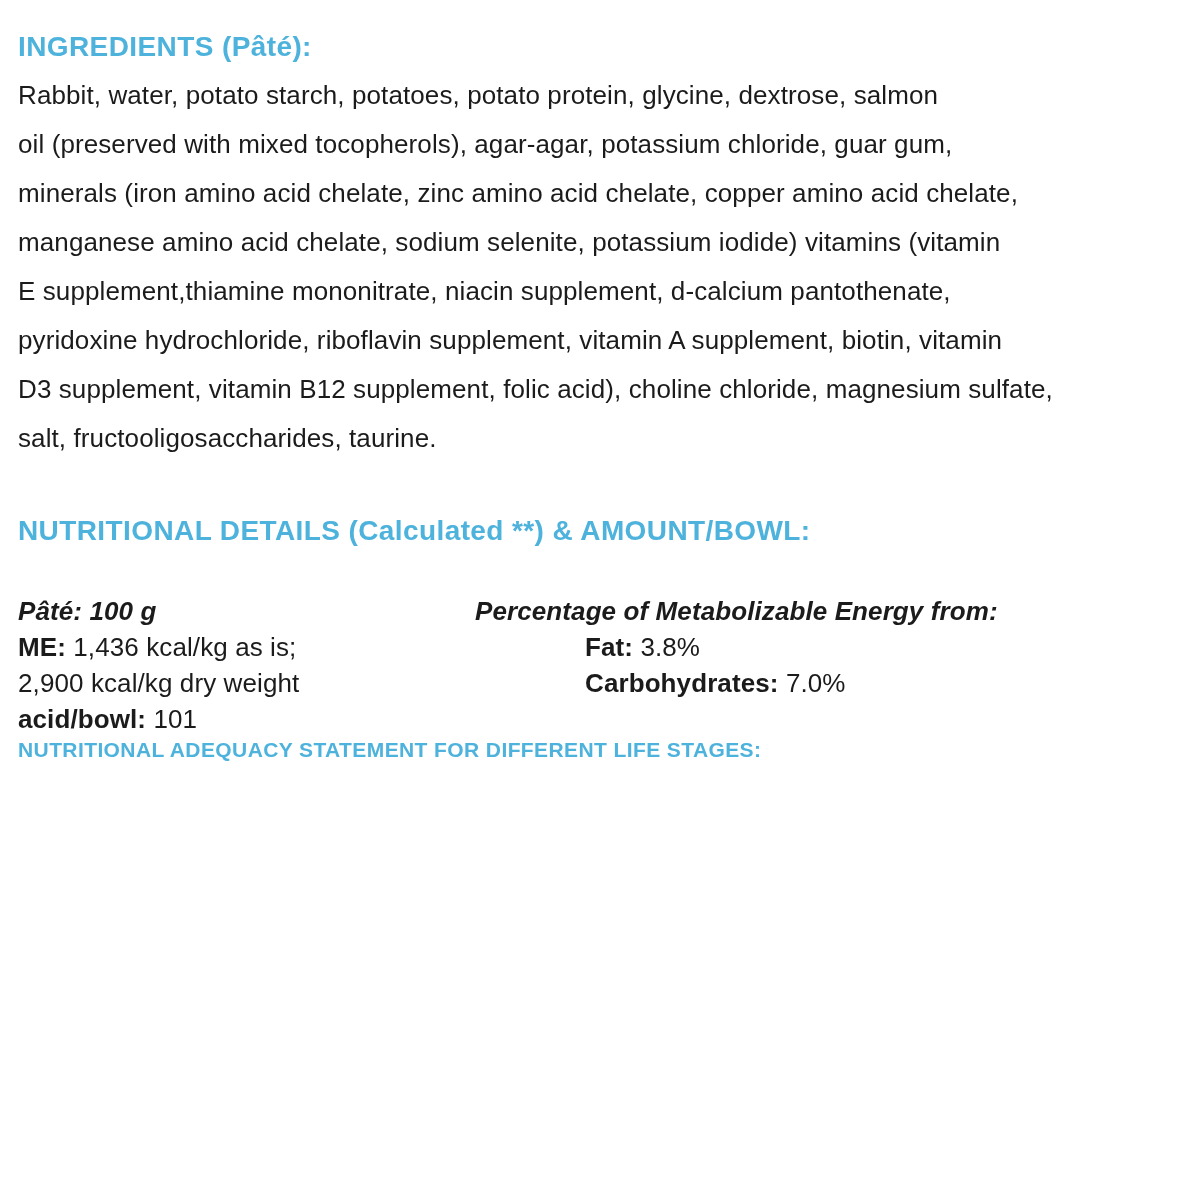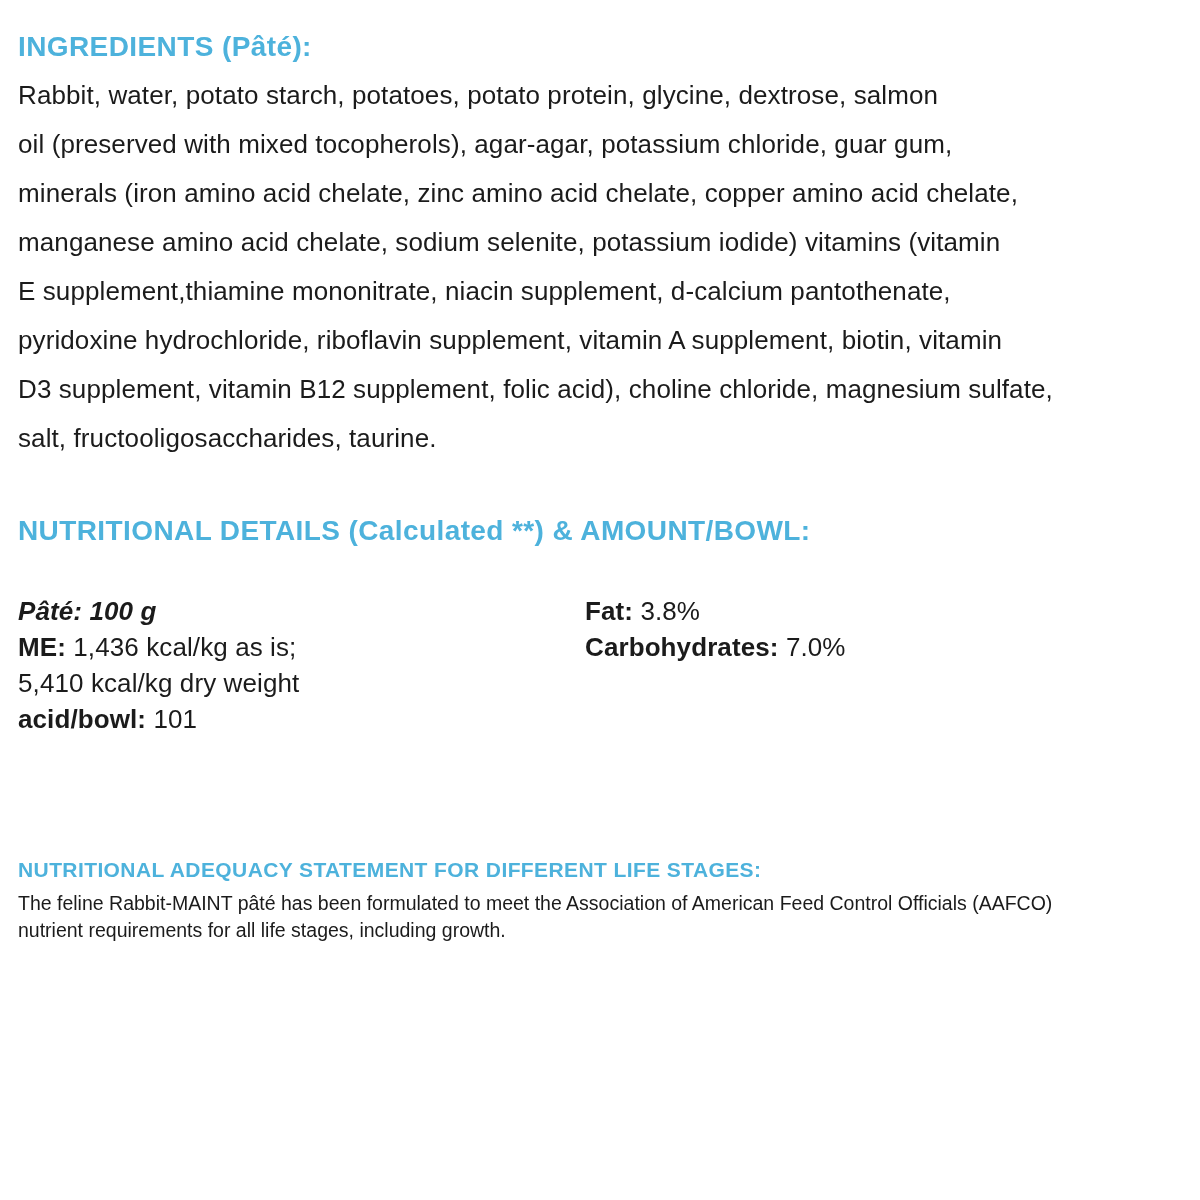--- a/index.html
+++ b/index.html
@@ -50,21 +50,21 @@
     flex-shrink: 0;
   }
   .line {
     font-size: 26px;
     line-height: 36px;
     letter-spacing: 0.1px;
   }
   .bi { font-weight: bold; font-style: italic; }
   .b  { font-weight: bold; }
   .energy-rows { padding-left: 110px; }
-  .section-adequacy { margin-top: 120px; }
+  .section-adequacy { }
   .h-blue-sm {
     color: var(--accent);
     font-size: 21px;
     font-weight: bold;
     letter-spacing: 0.4px;
     margin: 0;
     line-height: 1.2;
   }
   .body-sm {
     font-size: 19.5px;
@@ -98,43 +98,42 @@
       <div class="col-left">
         <div class="line">
           <span class="bi">Pâté:</span>
           <span class="bi">100 g</span>
         </div>
         <div class="line">
           <span class="b">ME:</span>
           <span>1,436 kcal/kg as is;</span>
         </div>
         <div class="line">
-          <span>5,410 kcal/kg dry weight</span>
+          <span>2,900 kcal/kg dry weight</span>
         </div>
         <div class="line">
           <span class="b">acid/bowl:</span>
           <span>101</span>
         </div>
       </div>
 
       <div class="col-right">
+        <div class="line bi">Percentage of Metabolizable Energy from:</div>
         <div class="energy-rows">
           <div class="line">
             <span class="b">Fat:</span>
             <span>3.8%</span>
           </div>
           <div class="line">
             <span class="b">Carbohydrates:</span>
             <span>7.0%</span>
           </div>
         </div>
       </div>
 
     </div>
   </section>
 
   <section class="section-adequacy">
     <h2 class="h-blue-sm">NUTRITIONAL ADEQUACY STATEMENT FOR DIFFERENT LIFE STAGES:</h2>
-    <p class="body-sm">The feline Rabbit-MAINT pâté has been formulated to meet the Association of American Feed Control Officials (AAFCO)
-nutrient requirements for all life stages, including growth.</p>
   </section>
 
 </div>
 
 </body></html>

